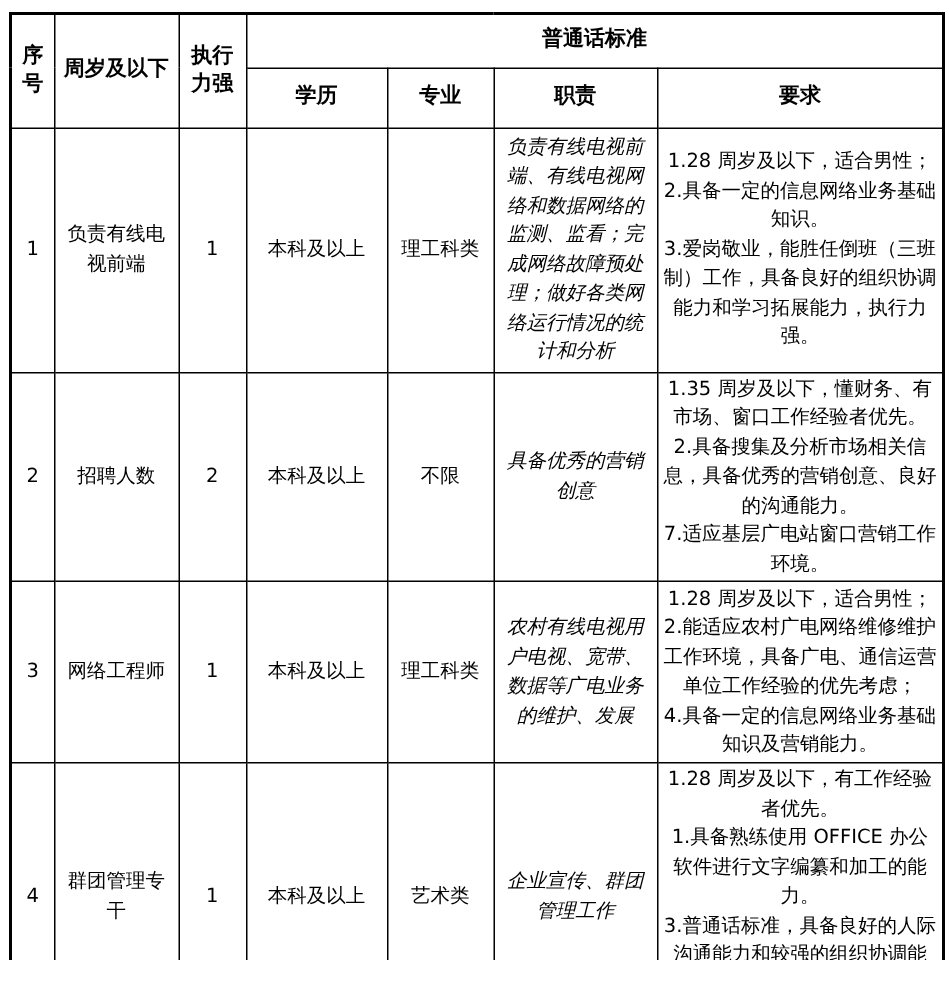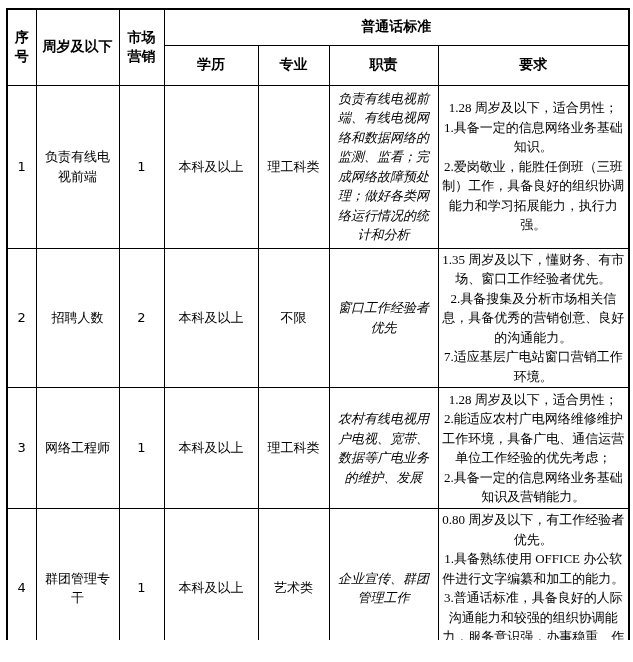--- a/index.html
+++ b/index.html
@@ -56,101 +56,100 @@
     font-style: italic;
   }
   td.cell-reqs {
     text-align: left;
     font-size: 12.5px;
     line-height: 1.52;
     padding: 2px 4px 2px 5px;
   }
   .req-line {
     display: block;
-    font-family: Liberation Serif, serif;
   }
 </style>
 </head>
 <body>
 
 <div class="page">
   <table class="recruit">
     <colgroup>
       <col style="width:29px">
       <col style="width:83px">
       <col style="width:45px">
       <col style="width:94px">
       <col style="width:71px">
       <col style="width:109px">
       <col style="width:191px">
     </colgroup>
     <tbody>
       <tr class="hdr-top">
         <th rowspan="2">序号</th>
         <th rowspan="2">周岁及以下</th>
-        <th rowspan="2">市场营销</th>
+        <th rowspan="2">执行力强</th>
         <th colspan="4">普通话标准</th>
       </tr>
       <tr class="hdr-sub">
         <th>学历</th>
         <th>专业</th>
         <th>职责</th>
         <th>要求</th>
       </tr>
 
       <tr class="row-1">
         <td>1</td>
         <td>负责有线电视前端</td>
         <td>1</td>
         <td>本科及以上</td>
         <td>理工科类</td>
         <td class="cell-duties">负责有线电视前端、有线电视网络和数据网络的监测、监看；完成网络故障预处理；做好各类网络运行情况的统计和分析</td>
         <td class="cell-reqs">
           <span class="req-line">1.28 周岁及以下，适合男性；</span>
-          <span class="req-line">1.具备一定的信息网络业务基础知识。</span>
-          <span class="req-line">2.爱岗敬业，能胜任倒班（三班制）工作，具备良好的组织协调能力和学习拓展能力，执行力强。</span>
+          <span class="req-line">2.具备一定的信息网络业务基础知识。</span>
+          <span class="req-line">3.爱岗敬业，能胜任倒班（三班制）工作，具备良好的组织协调能力和学习拓展能力，执行力强。</span>
         </td>
       </tr>
 
       <tr class="row-2">
         <td>2</td>
         <td>招聘人数</td>
         <td>2</td>
         <td>本科及以上</td>
         <td>不限</td>
-        <td class="cell-duties">窗口工作经验者优先</td>
+        <td class="cell-duties">具备优秀的营销创意</td>
         <td class="cell-reqs">
           <span class="req-line">1.35 周岁及以下，懂财务、有市场、窗口工作经验者优先。</span>
           <span class="req-line">2.具备搜集及分析市场相关信息，具备优秀的营销创意、良好的沟通能力。</span>
           <span class="req-line">7.适应基层广电站窗口营销工作环境。</span>
         </td>
       </tr>
 
       <tr class="row-3">
         <td>3</td>
         <td>网络工程师</td>
         <td>1</td>
         <td>本科及以上</td>
         <td>理工科类</td>
         <td class="cell-duties">农村有线电视用户电视、宽带、数据等广电业务的维护、发展</td>
         <td class="cell-reqs">
           <span class="req-line">1.28 周岁及以下，适合男性；</span>
           <span class="req-line">2.能适应农村广电网络维修维护工作环境，具备广电、通信运营单位工作经验的优先考虑；</span>
-          <span class="req-line">2.具备一定的信息网络业务基础知识及营销能力。</span>
+          <span class="req-line">4.具备一定的信息网络业务基础知识及营销能力。</span>
         </td>
       </tr>
 
       <tr class="row-4">
         <td>4</td>
         <td>群团管理专干</td>
         <td>1</td>
         <td>本科及以上</td>
         <td>艺术类</td>
         <td class="cell-duties">企业宣传、群团管理工作</td>
         <td class="cell-reqs">
-          <span class="req-line">0.80 周岁及以下，有工作经验者优先。</span>
+          <span class="req-line">1.28 周岁及以下，有工作经验者优先。</span>
           <span class="req-line">1.具备熟练使用 OFFICE 办公软件进行文字编纂和加工的能力。</span>
           <span class="req-line">3.普通话标准，具备良好的人际沟通能力和较强的组织协调能力，服务意识强，办事稳重、作风扎实、服从安排。</span>
         </td>
       </tr>
     </tbody>
   </table>
 </div>
 
 </body></html>

